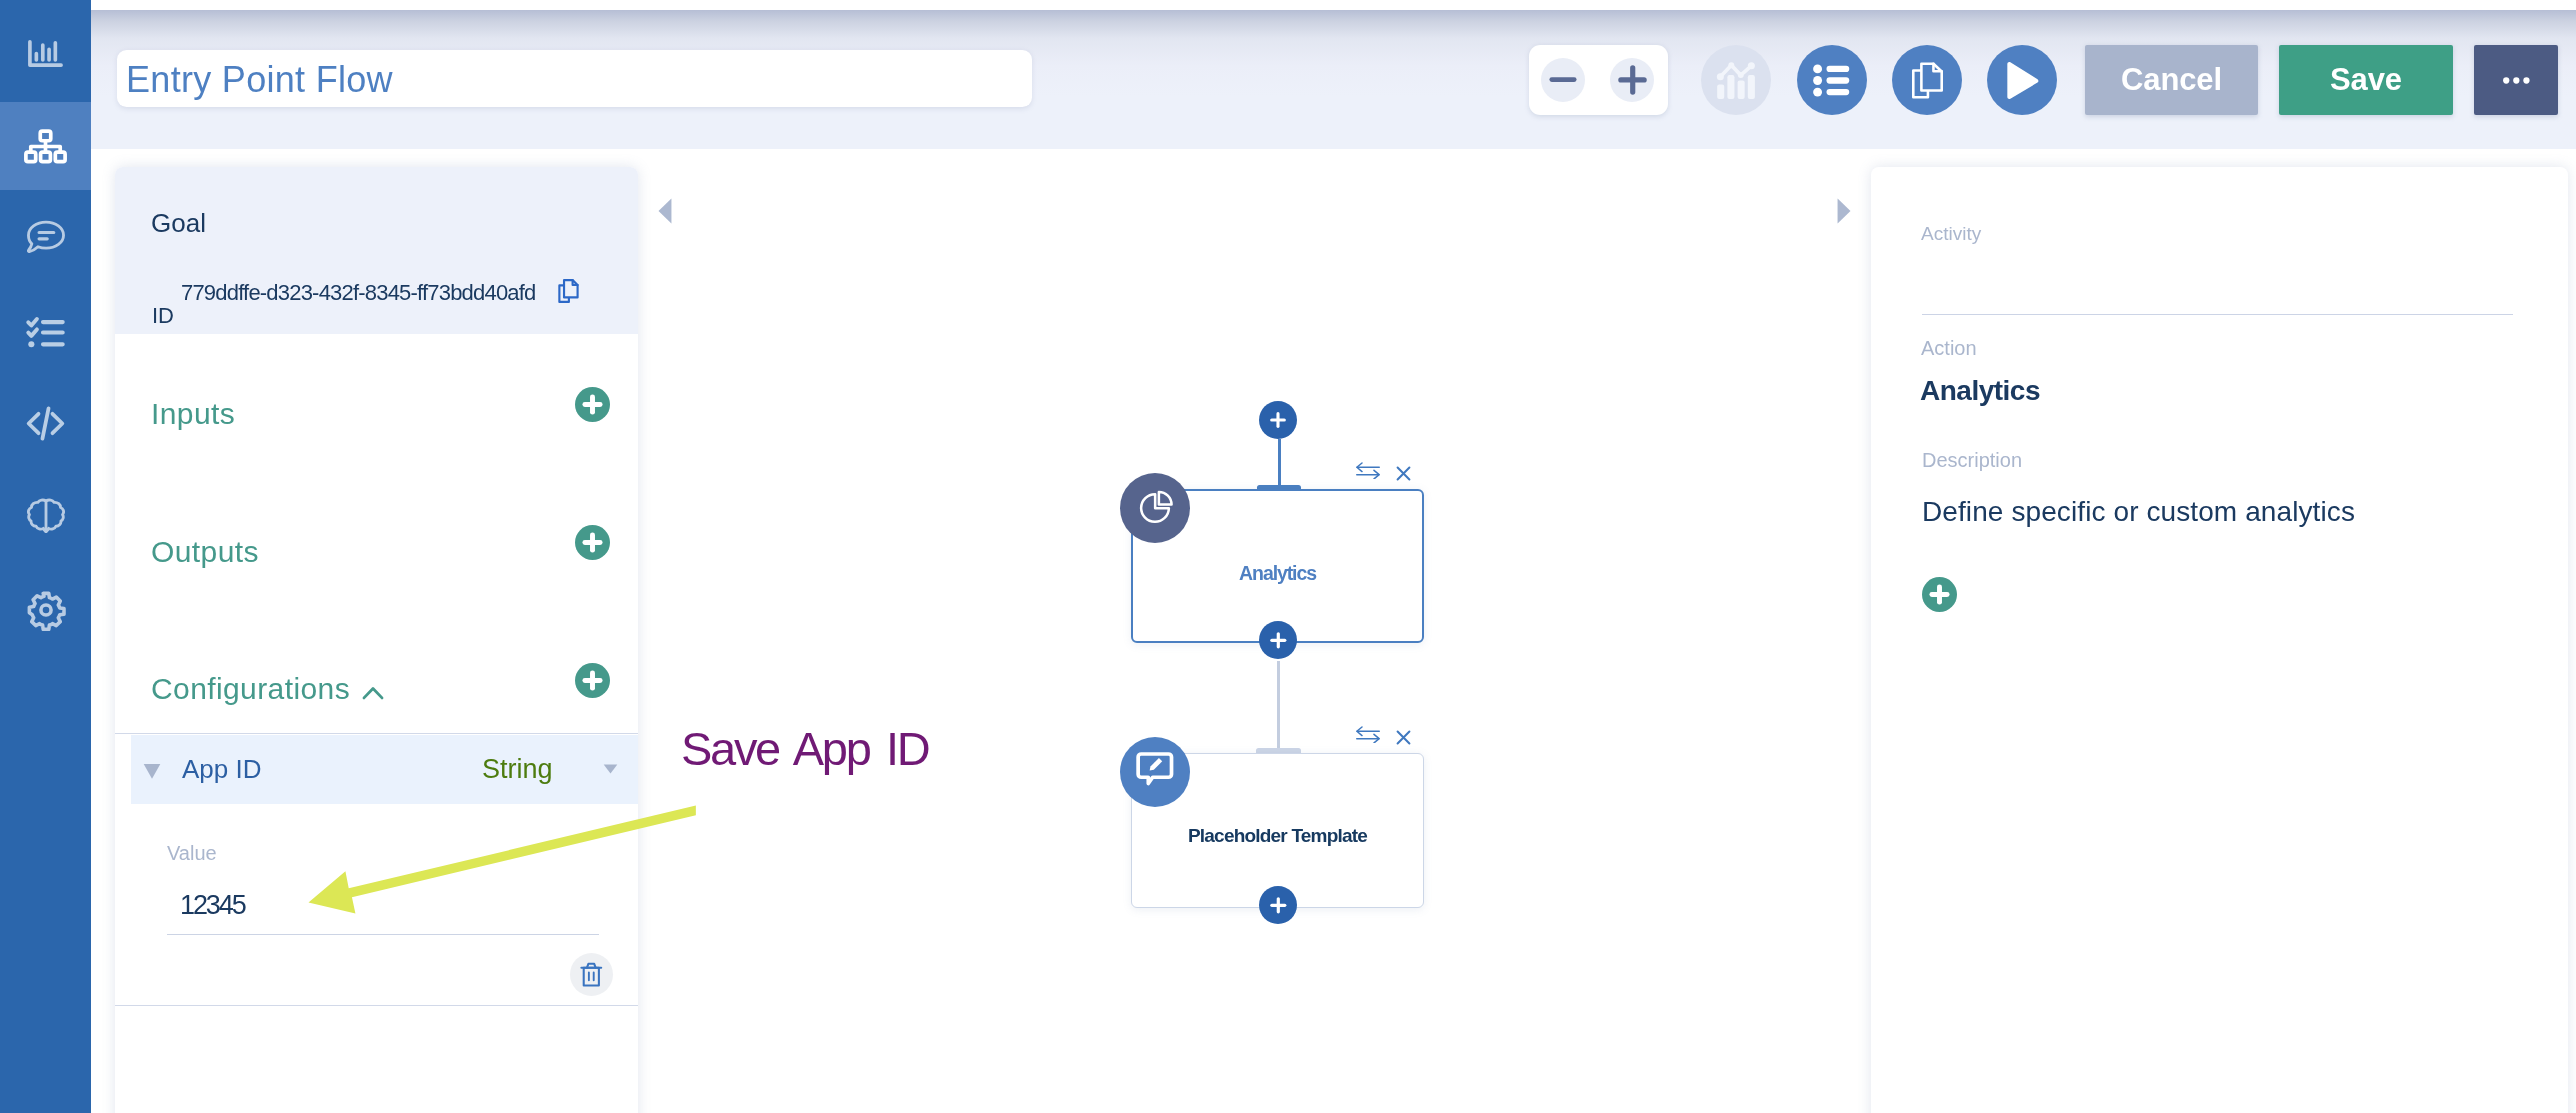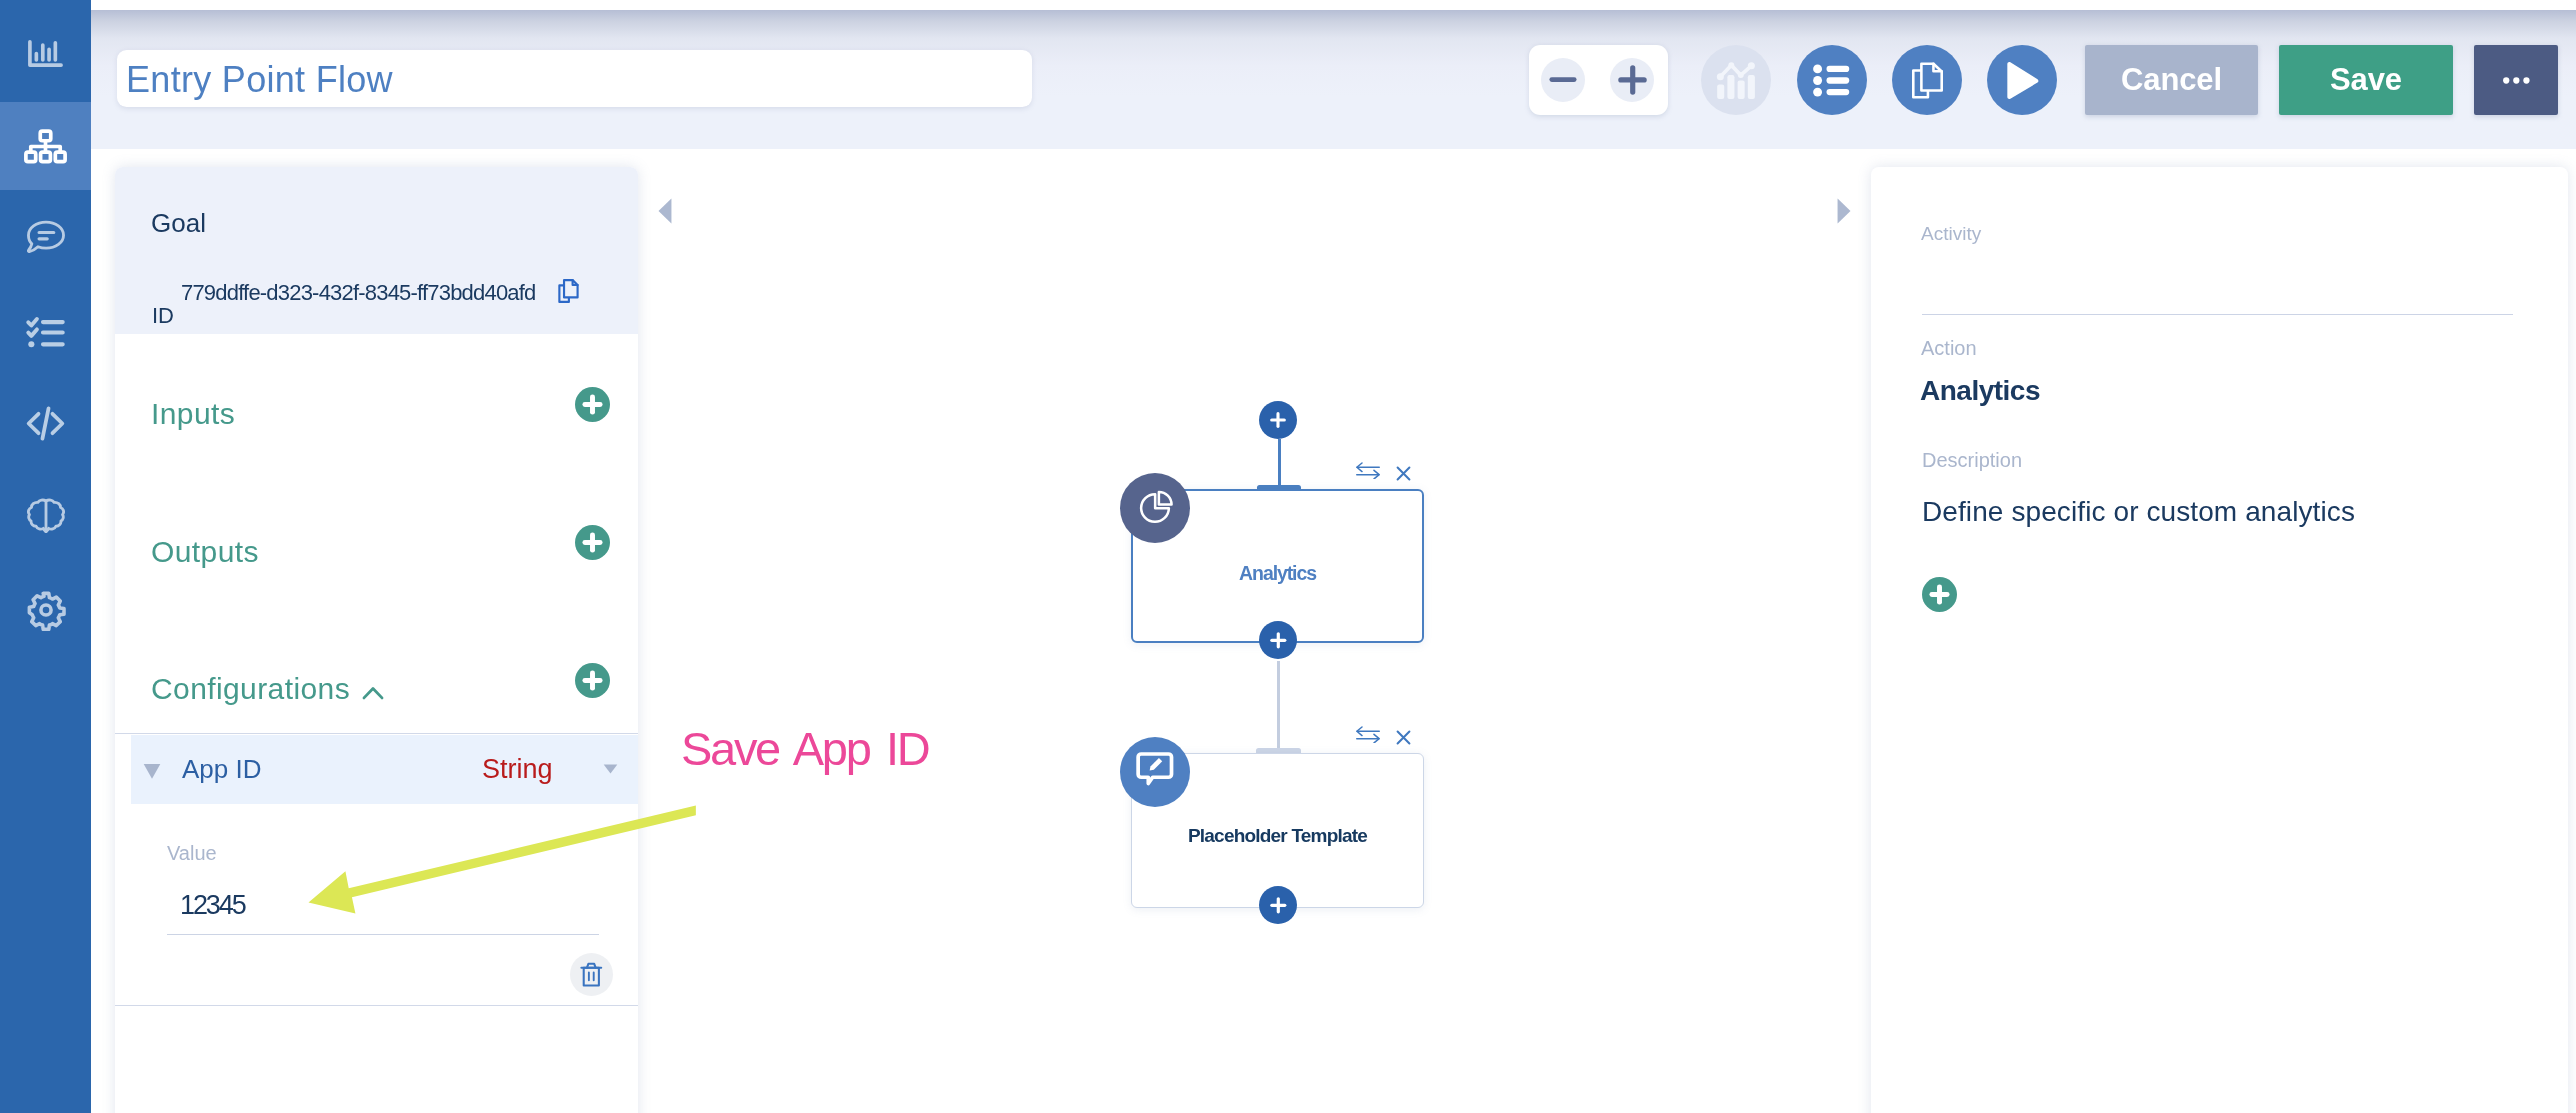--- a/index.html
+++ b/index.html
@@ -71,21 +71,21 @@
   #goal-idval { position:absolute; left:66px; top:115px; font-size:22px; line-height:22px; color:#1b3a60; font-weight:400; letter-spacing:-0.8px; }
   #copy-btn { position:absolute; left:443px; top:112px; }
 
   .sec-label { position:absolute; left:36px; font-size:30px; line-height:30px; color:#45998b; font-weight:400; letter-spacing:0.4px; }
   .sec-plus { position:absolute; left:460px; width:35px; height:35px; }
 
   #cfg-divider { position:absolute; left:0; top:566px; width:523px; height:1.5px; background:#d2d9e9; }
   #appid-row { position:absolute; left:16px; top:568px; width:523px; height:69px; background:#eaf2fd; }
   #appid-caret { position:absolute; left:11.7px; top:28px; }
   #appid-label { position:absolute; left:51px; top:21px; font-size:26px; line-height:26px; color:#2c5fa3; font-weight:400; }
-  #appid-type { position:absolute; left:351px; top:21px; font-size:27px; line-height:27px; color:#b91c1c; font-weight:400; }
+  #appid-type { position:absolute; left:351px; top:21px; font-size:27px; line-height:27px; color:#4d7c0f; font-weight:400; }
   #appid-sel-caret { position:absolute; left:472px; top:27px; }
 
   #value-label { position:absolute; left:52px; top:676px; font-size:20px; line-height:20px; color:#aab6cd; }
   #value-input { position:absolute; left:65px; top:725px; font-size:27px; line-height:27px; letter-spacing:-2.1px; color:#1b3a60; }
   #value-underline { position:absolute; left:52px; top:767px; width:432px; height:1.4px; background:#ccd4e5; }
   #trash-btn { position:absolute; left:455px; top:786px; width:43px; height:43px; border-radius:50%; background:#eef0f3;
                display:flex; align-items:center; justify-content:center; }
   #bottom-divider { position:absolute; left:0; top:838px; width:523px; height:1.5px; background:#d2d9e9; }
 
   
@@ -108,21 +108,21 @@
   .node-card { position:absolute; background:#fff; border-radius:6px;
                box-shadow:0 1.7px 8.7px rgba(110,130,170,0.12); }
   .node-title { position:absolute; width:100%; text-align:center; font-weight:700; }
   .plus-node { position:absolute; border-radius:50%; background:#2a61ab;
                display:flex; align-items:center; justify-content:center; }
   .node-icon { position:absolute; width:70px; height:70px; border-radius:50%;
                display:flex; align-items:center; justify-content:center; }
 
   #annot-layer { position:absolute; left:0; top:0; width:2576px; height:1113px; z-index:60; pointer-events:none; }
   #annot-arrow { position:absolute; left:0; top:0; }
-  #annot-text { position:absolute; left:681px; top:725px; color:#ec4899; font-size:47px; line-height:47px; letter-spacing:-2.3px; word-spacing:5.7px; }
+  #annot-text { position:absolute; left:681px; top:725px; color:#701a75; font-size:47px; line-height:47px; letter-spacing:-2.3px; word-spacing:5.7px; }
 </style>
 </head>
 <body>
 
 <div id="rail">
   <div class="rail-item" style="top:6.6px">
     <span>
       <svg width="35" height="27" viewBox="0 0 40 31" fill="none" stroke="#b7cbe3" stroke-width="4.2" stroke-linecap="round" stroke-linejoin="round">
         <path d="M2.1 2.1v26.8h35.8"></path>
         <path d="M9.5 22.9v-7.4M16.9 22.9v-17.1M24.1 22.9v-12.2M31.3 22.9v-19.6"></path>

